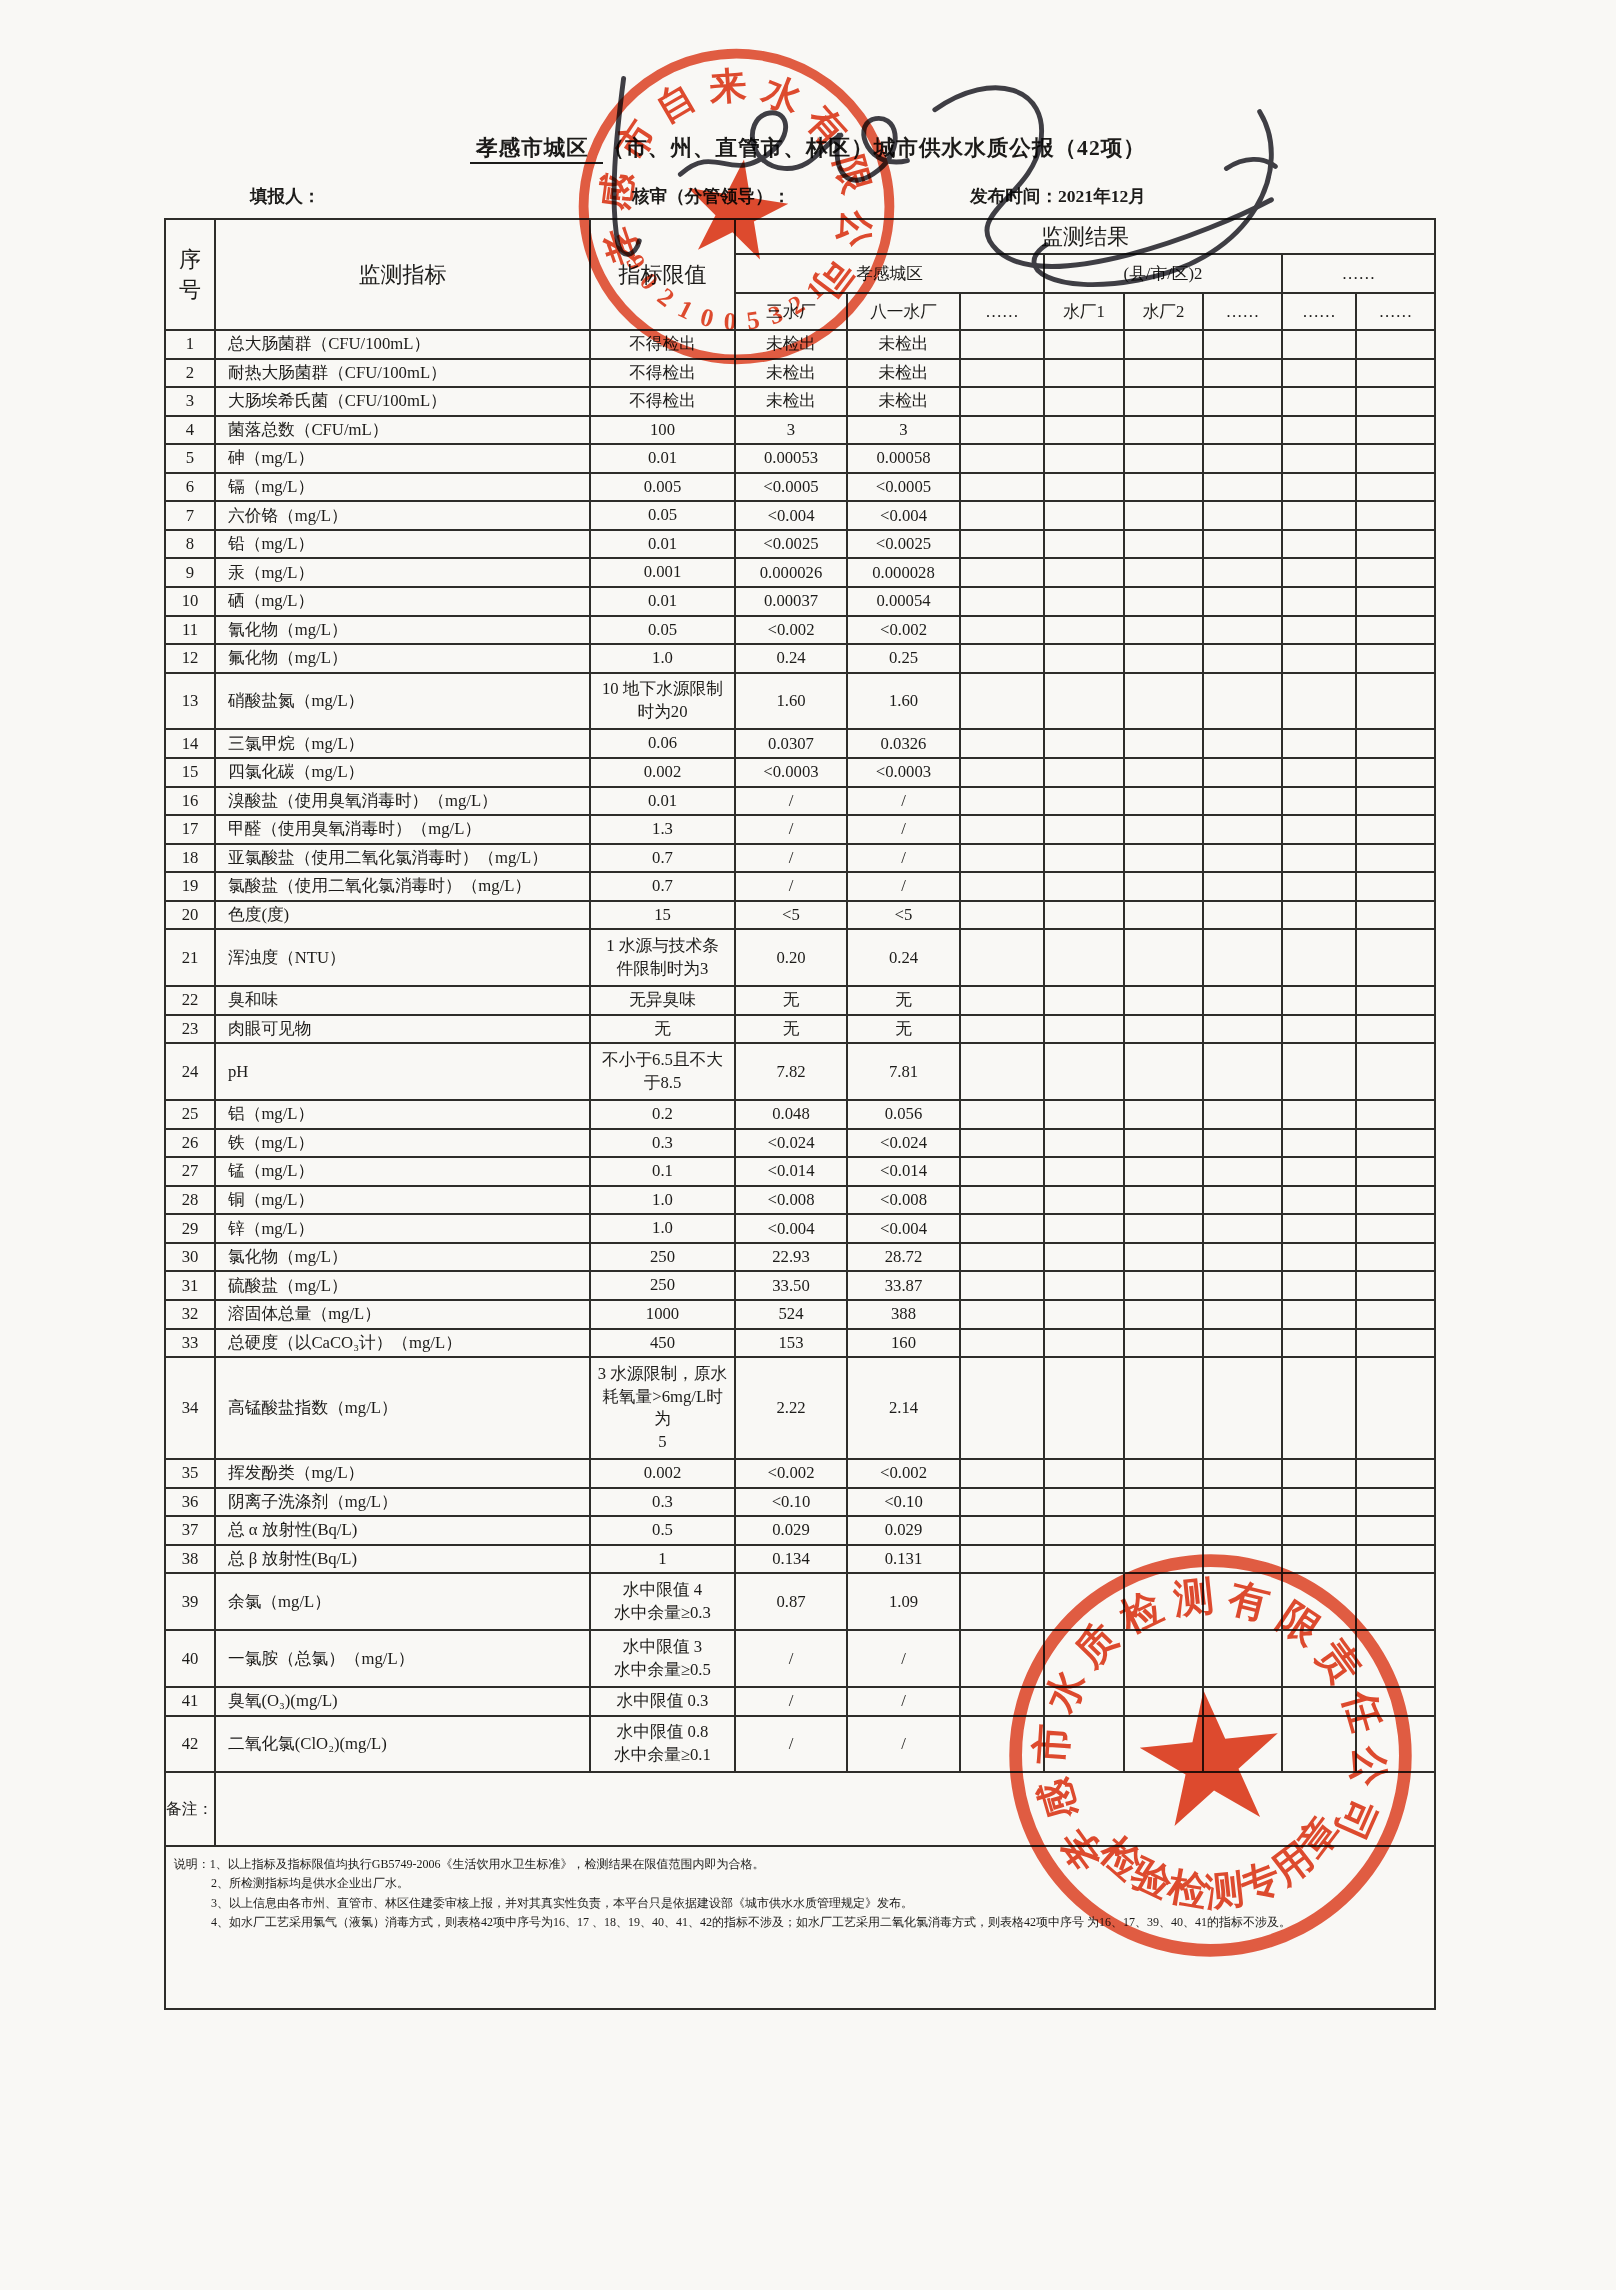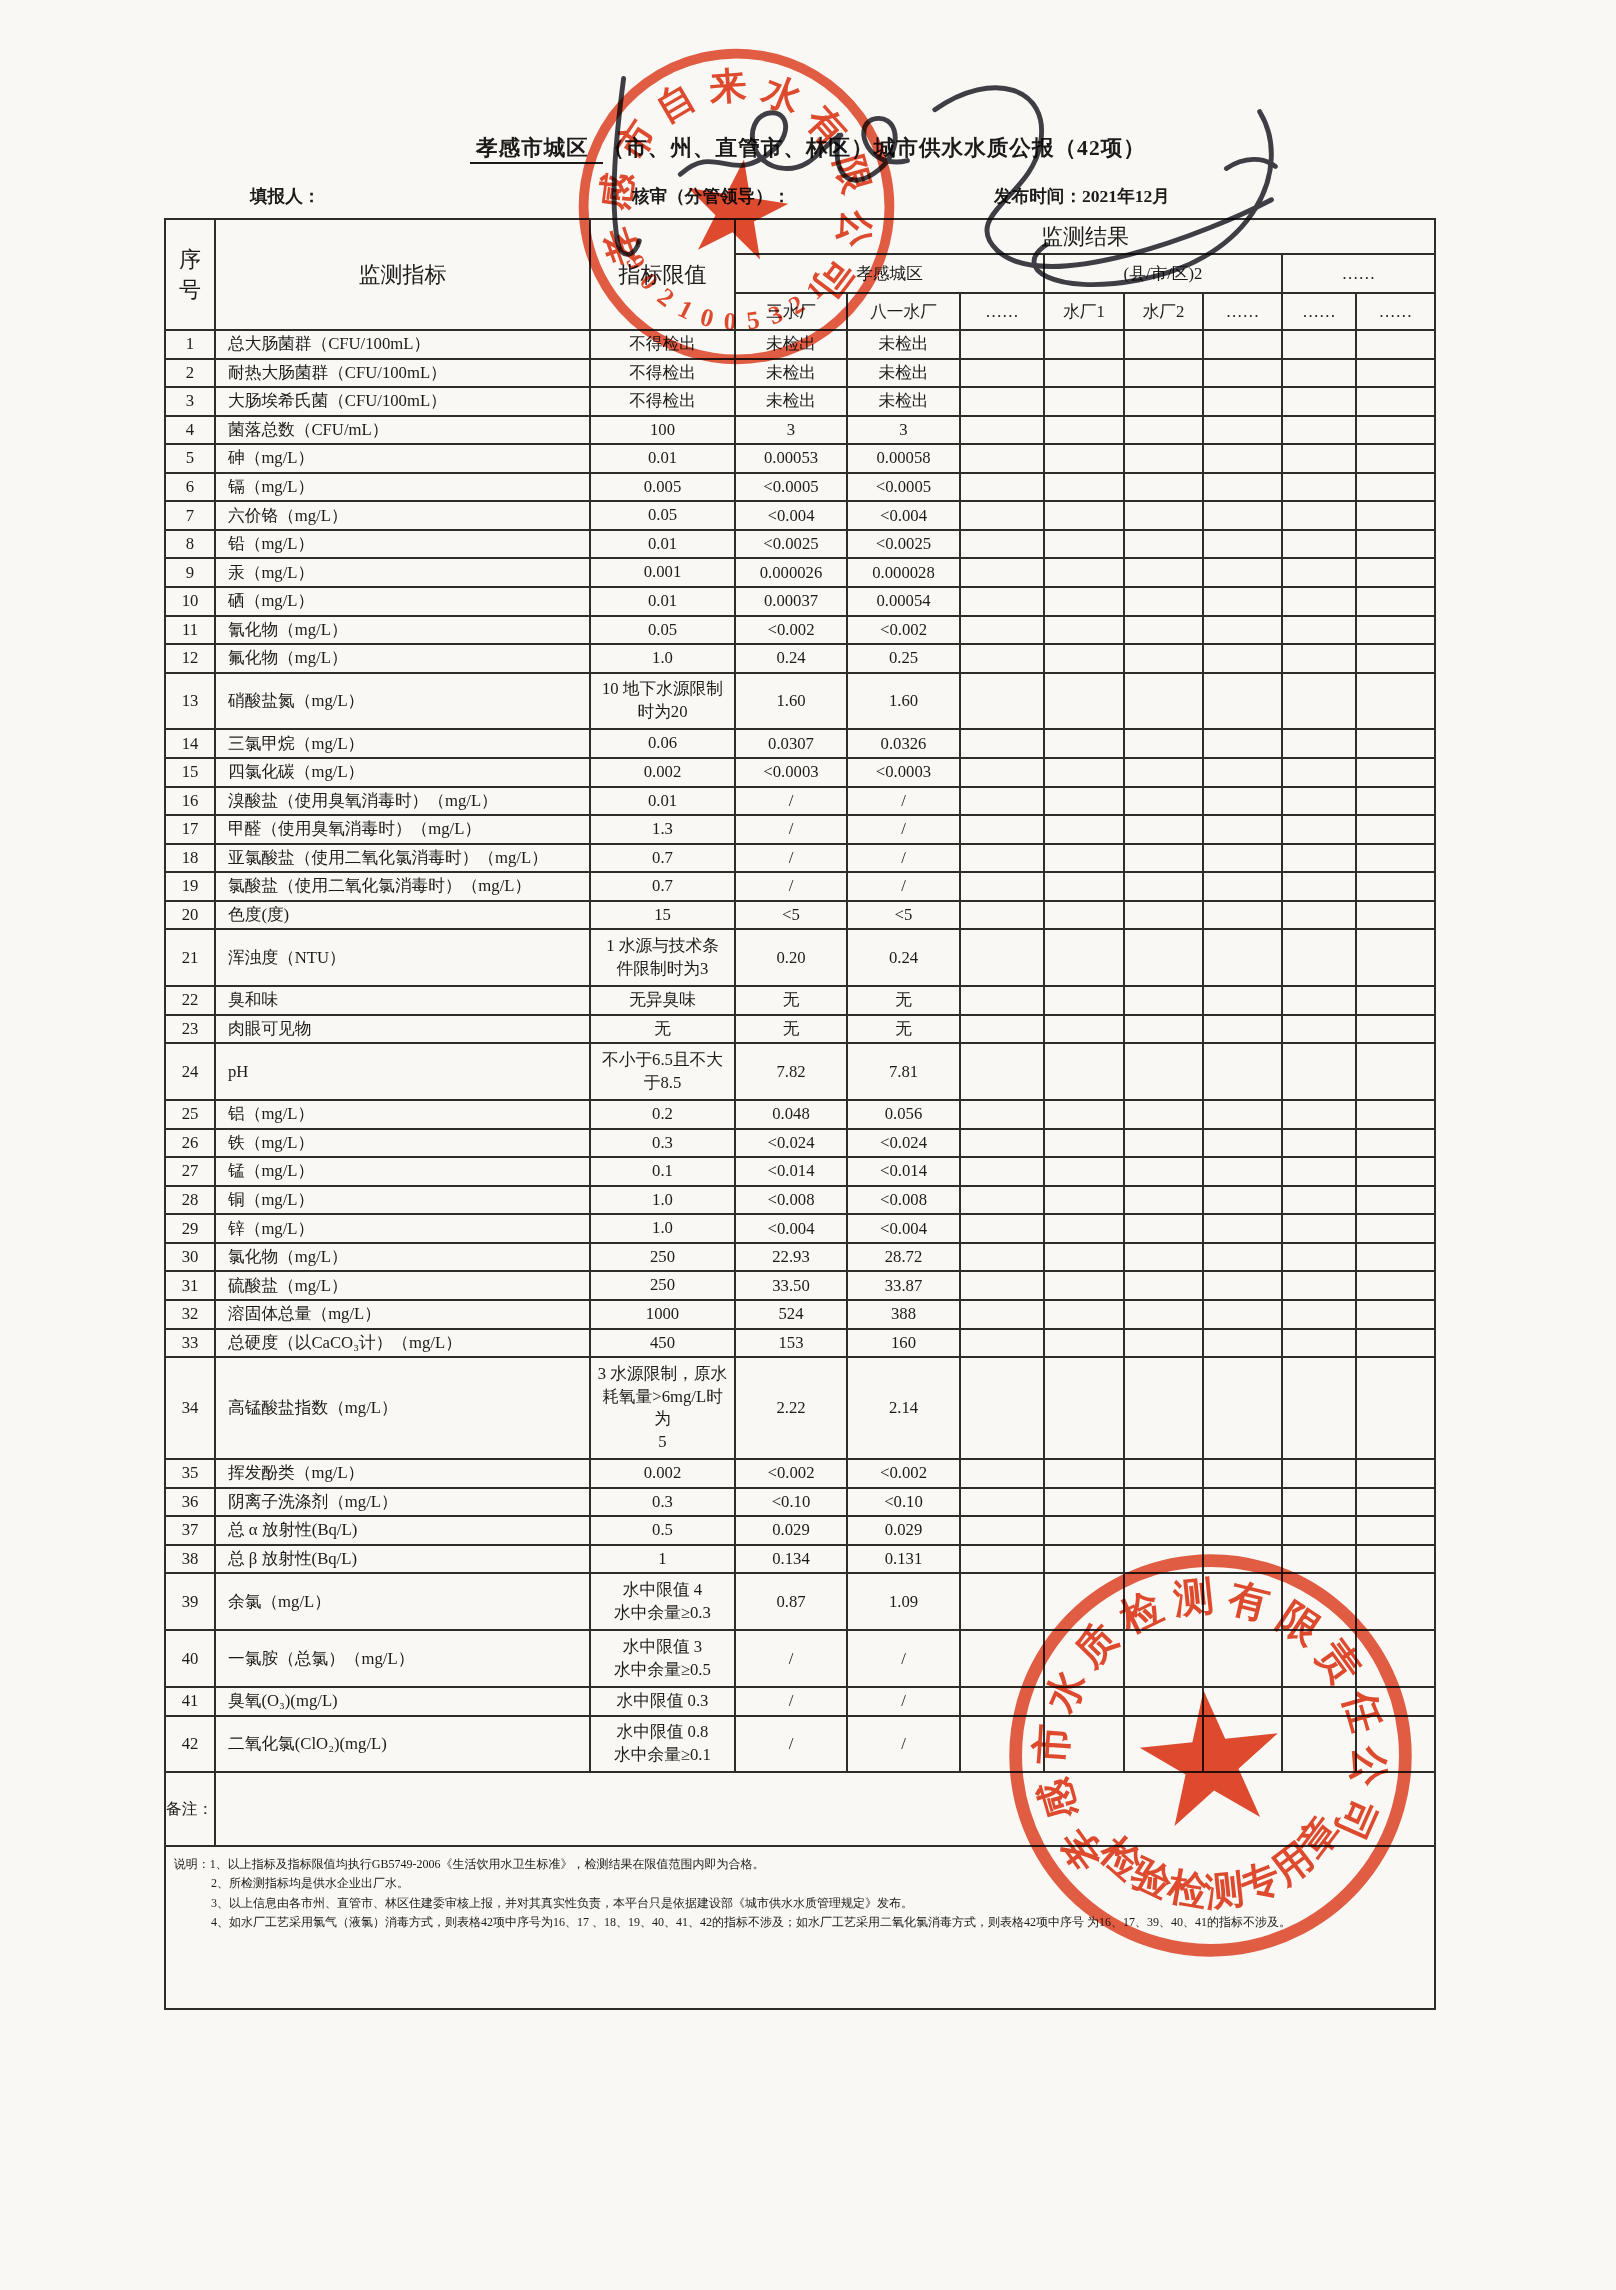--- a/index.html
+++ b/index.html
@@ -18,21 +18,21 @@
   
   .doc-title{
     position:absolute;left:0;top:133px;width:1616px;
     text-align:center;font-size:21.6px;font-weight:bold;letter-spacing:1px;
   }
   .doc-title .u{border-bottom:2px solid #1c1b19;padding:0 13.7px 2px 5.9px;}
   .doc-meta{position:absolute;left:0;top:184px;width:1616px;height:29px;font-size:17.6px;font-weight:bold;}
   .doc-meta span{position:absolute;white-space:nowrap;}
   .m-filler{left:250px;}
   .m-reviewer{left:632px;}
-  .m-publish{left:970px;margin-left:24px;}
+  .m-publish{left:970px;}
   
   table.report{
     position:absolute;left:164px;top:218px;width:1271px;
     border-collapse:collapse;table-layout:fixed;
     font-size:16.7px;
   }
   table.report td{
     border:2px solid #2e2d2a;
     text-align:center;vertical-align:middle;
     padding:2px 2.9px;line-height:1.32;

